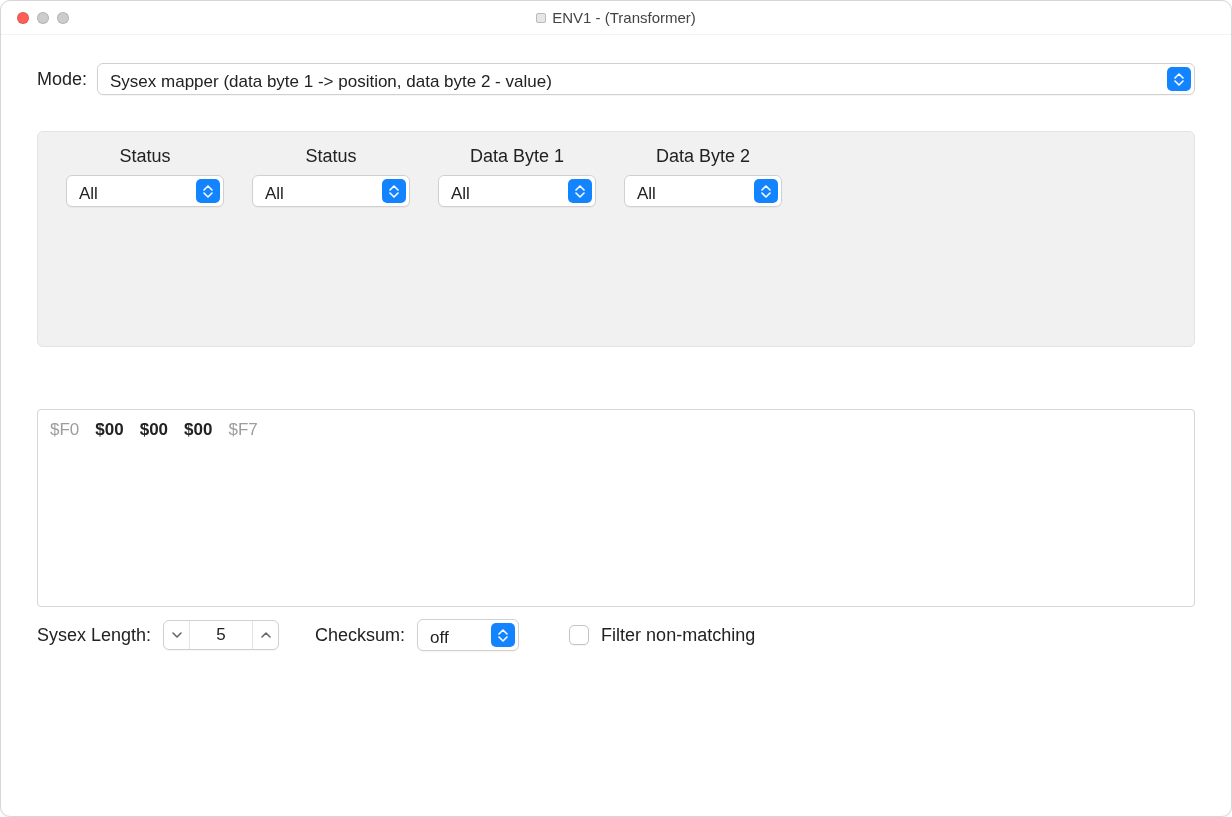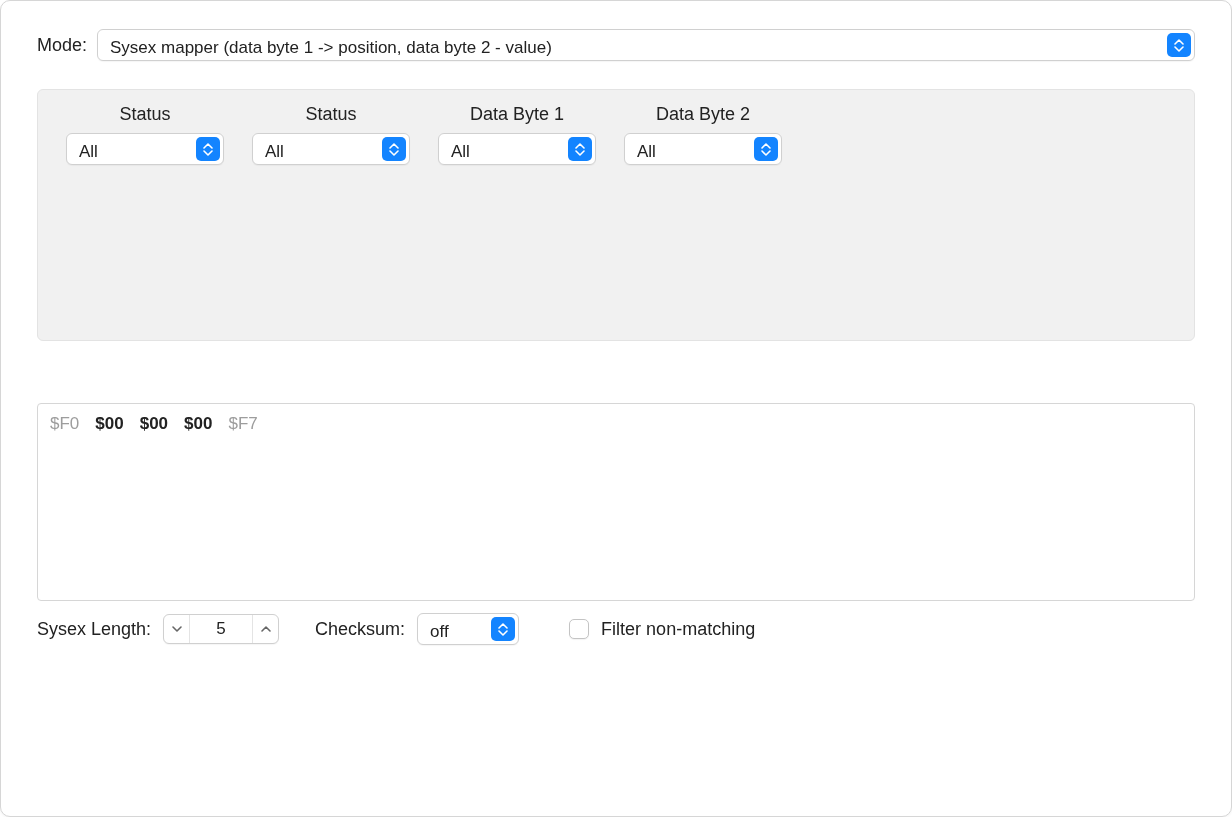--- a/index.html
+++ b/index.html
@@ -69,21 +69,21 @@
       flex: 1;
       padding: 24px 36px;
       display: flex;
       flex-direction: column;
     }
     .row-mode {
       display: flex;
       align-items: center;
       gap: 10px;
       margin-top: 4px;
-      margin-bottom: 28px;
+      margin-bottom: 36px;
       justify-content: space-between;
     }
     .label { font-size: 18px; }
     .popup {
       flex: 1;
       display: flex;
       align-items: center;
       height: 32px;
       background: #fff;
       border: 1px solid #d0d0d0;
@@ -118,21 +118,21 @@
     .sectitle {
       font-weight: 700;
       font-size: 19px;
       margin-bottom: 8px;
     }
     .conditions-box {
       background: #f1f1f1;
       border: 1px solid #e3e3e3;
       border-radius: 6px;
       padding: 14px 28px 22px 28px;
-      height: 252px;
+      height: 216px;
     }
     .cond-columns {
       display: flex;
       gap: 28px;
       align-items: flex-start;
     }
     .cond-col {
       display: flex;
       flex-direction: column;
       align-items: center;
@@ -196,20 +196,31 @@
       border-radius: 5px;
       background: #fff;
       box-shadow: 0 1px 1px rgba(0,0,0,0.05);
     }
     .gap { width: 12px; }
   </style>
 </head>
 <body>
 
 <div class="window">
+  <div class="titlebar">
+    <div class="traffic">
+      <div class="dot close"></div>
+      <div class="dot"></div>
+      <div class="dot"></div>
+    </div>
+    <div class="titlearea">
+      <span class="title-docicon"></span>
+      <span>ENV1 - (Transformer)</span>
+    </div>
+  </div>
 
   <div class="content">
 
     <div class="row-mode">
       <div class="label">Mode:</div>
       <div class="popup">
         <div class="popup-text">Sysex mapper (data byte 1 -&gt; position, data byte 2 - value)</div>
         <div class="popup-end">
           <svg width="10" height="6" viewBox="0 0 10 6">
               <path d="M1 5 L5 1 L9 5" stroke="#fff" stroke-width="1.6" fill="none" stroke-linecap="round" stroke-linejoin="round"></path>

